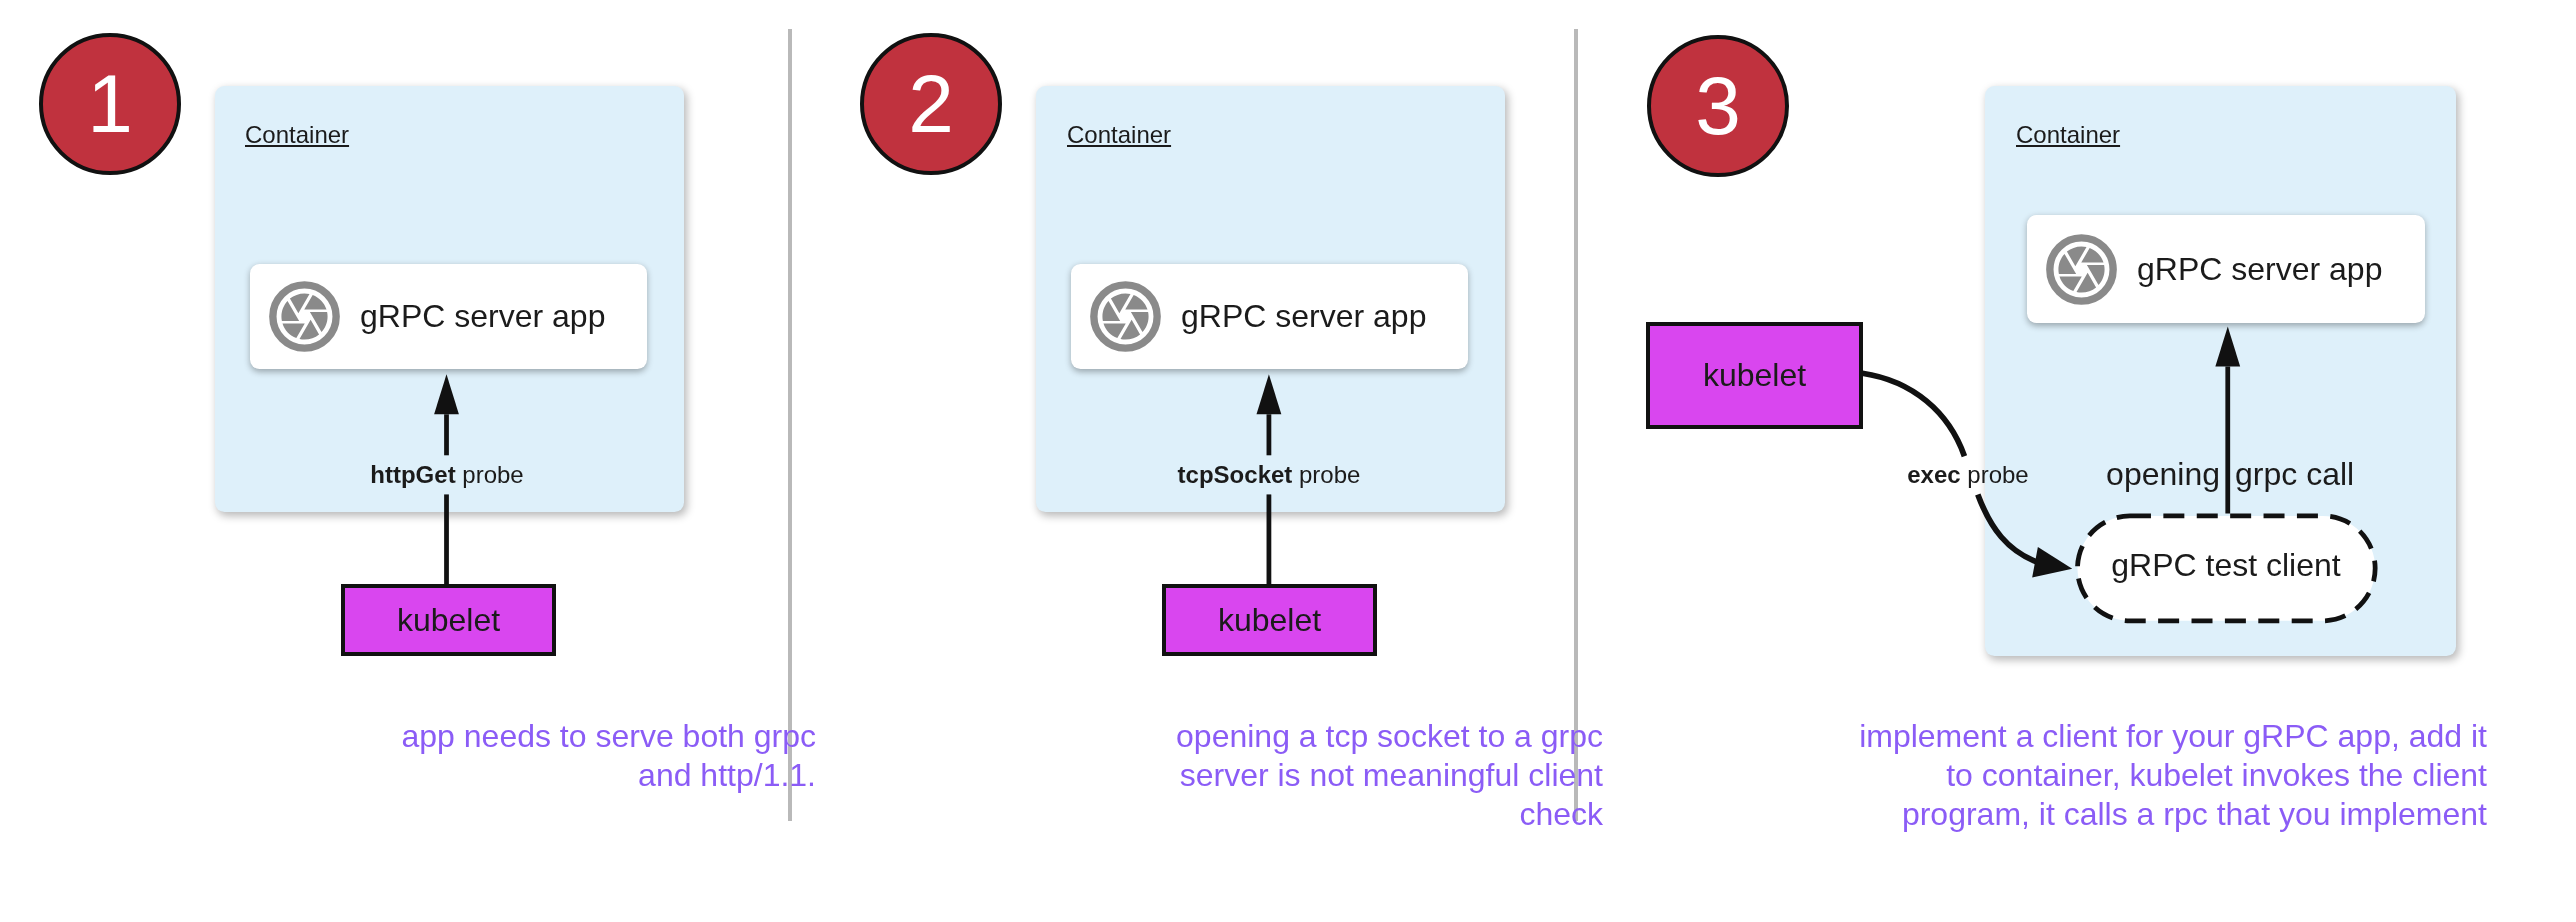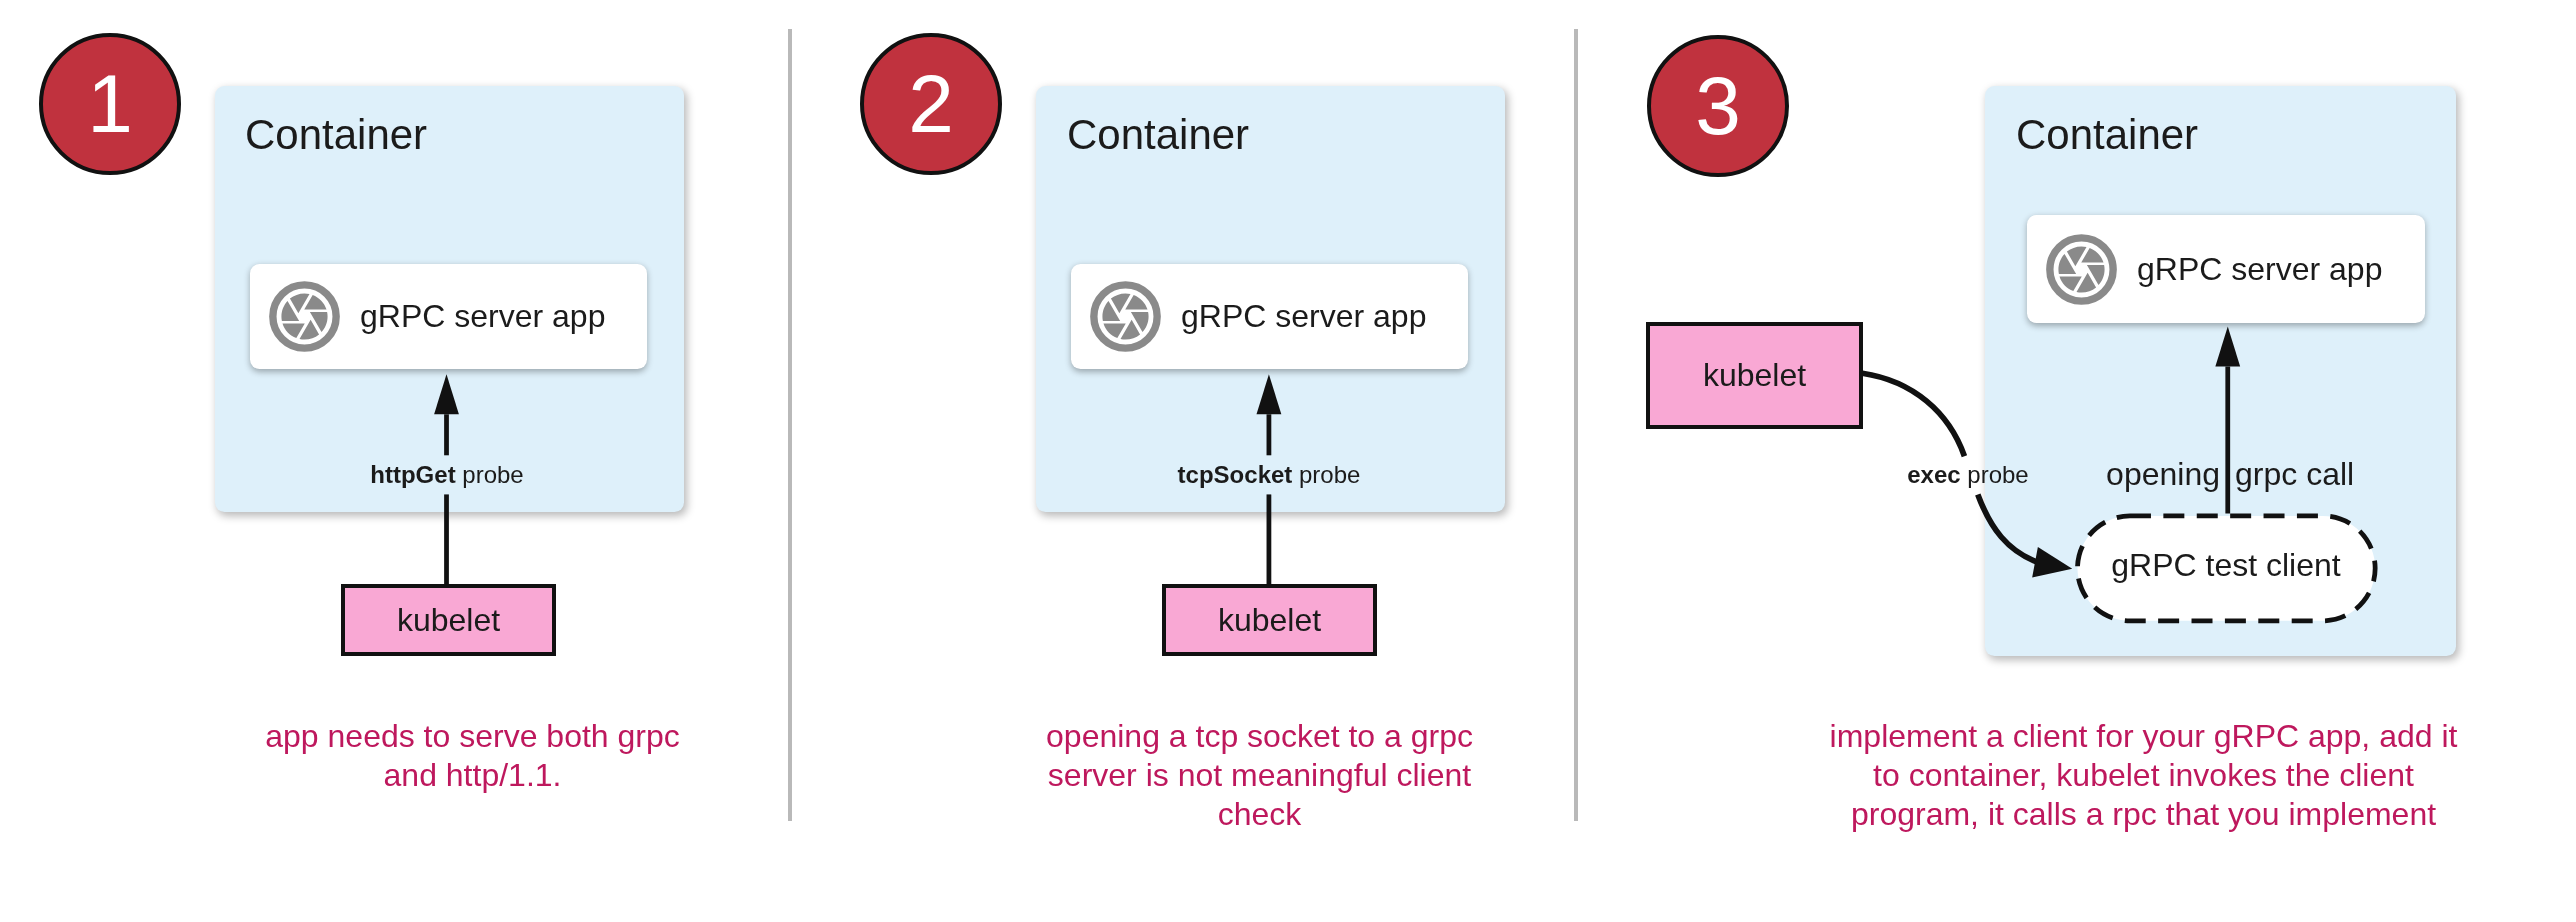--- a/index.html
+++ b/index.html
@@ -22,39 +22,39 @@
   #badge3{left:1647px;top:35px}
 
   .container-box{
     position:absolute;background:#def0fa;border-radius:9.5px;
     box-shadow:2.9px 3.8px 8.6px rgba(0,0,0,0.28);
   }
   #cont1{left:215px;top:86px;width:469px;height:426px}
   #cont2{left:1036px;top:86px;width:469px;height:426px}
   #cont3{left:1985px;top:86px;width:471px;height:570px}
 
-  .clabel{position:absolute;font-size:42px;line-height:38px;z-index:3;}
+  .clabel{position:absolute;font-size:24px;line-height:38px;z-index:3;text-decoration:underline;}
   #clabel1{left:245px;top:116px}
   #clabel2{left:1067px;top:116px}
   #clabel3{left:2016px;top:116px}
 
   .app-box{
     position:absolute;background:#ffffff;border-radius:9.5px;
     box-shadow:0 2.9px 6.7px rgba(0,0,0,0.30);
     display:flex;align-items:center;padding-left:19px;box-sizing:border-box;gap:20px;
     z-index:1;
   }
   #app1{left:250px;top:264px;width:397px;height:105px}
   #app2{left:1071px;top:264px;width:397px;height:105px}
   #app3{left:2027px;top:215px;width:398px;height:108px}
   .app-icon{width:71px;height:71px;flex:0 0 auto;}
   .app-label{font-size:32px;white-space:nowrap;}
 
   .kubelet-box{
-    position:absolute;background:#f9a8d4;border:4.8px solid #111111;box-sizing:border-box;
+    position:absolute;background:#d946ef;border:4.8px solid #111111;box-sizing:border-box;
     display:flex;align-items:center;justify-content:center;font-size:32px;z-index:1;
   }
   #kub1{left:341px;top:584px;width:215px;height:72px}
   #kub2{left:1162px;top:584px;width:215px;height:72px}
   #kub3{left:1646px;top:322px;width:217px;height:107px}
 
   .svg-layer{position:absolute;left:0;top:0;z-index:2;pointer-events:none;}
 
   .probe-label{
     position:absolute;width:382px;text-align:center;font-size:24px;line-height:38px;
@@ -71,22 +71,22 @@
   }
   .custom-call-right{
     position:absolute;left:2235px;top:455px;font-size:32px;line-height:38px;
     white-space:nowrap;z-index:3;
   }
   .test-client-label{
     position:absolute;left:2035px;top:546px;width:382px;text-align:center;
     font-size:32px;line-height:38px;white-space:nowrap;z-index:3;
   }
   .caption{
-    position:absolute;width:687px;text-align:center;font-size:32px;line-height:39px;
-    white-space:pre-line;z-index:3;color:#be185d;
+    position:absolute;width:687px;text-align:right;font-size:32px;line-height:39px;
+    white-space:pre-line;z-index:3;color:#8b5cf6;
   }
   #cap1{left:129px;top:717px}
   #cap2{left:916px;top:717px}
   #cap3{left:1800px;top:717px}
 </style>
 </head>
 <body>
 
 <div class="canvas">
 

